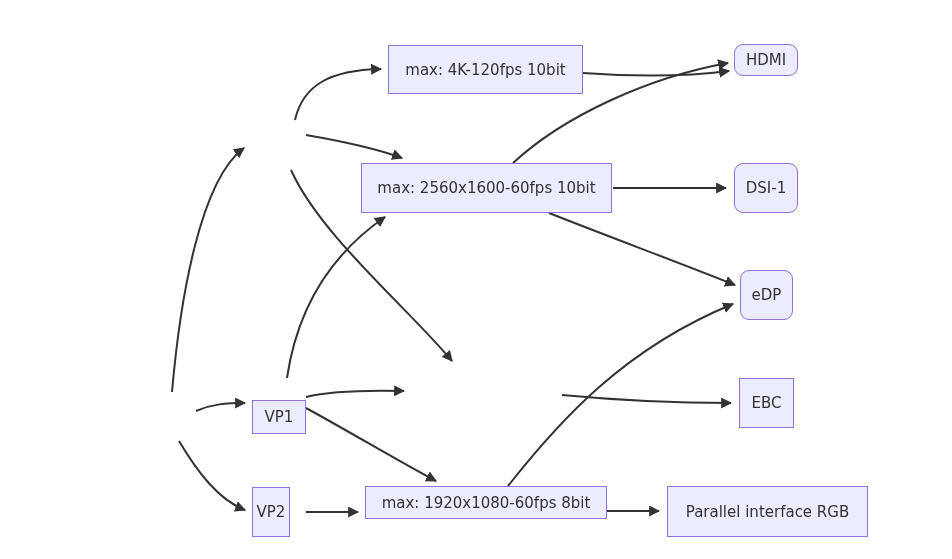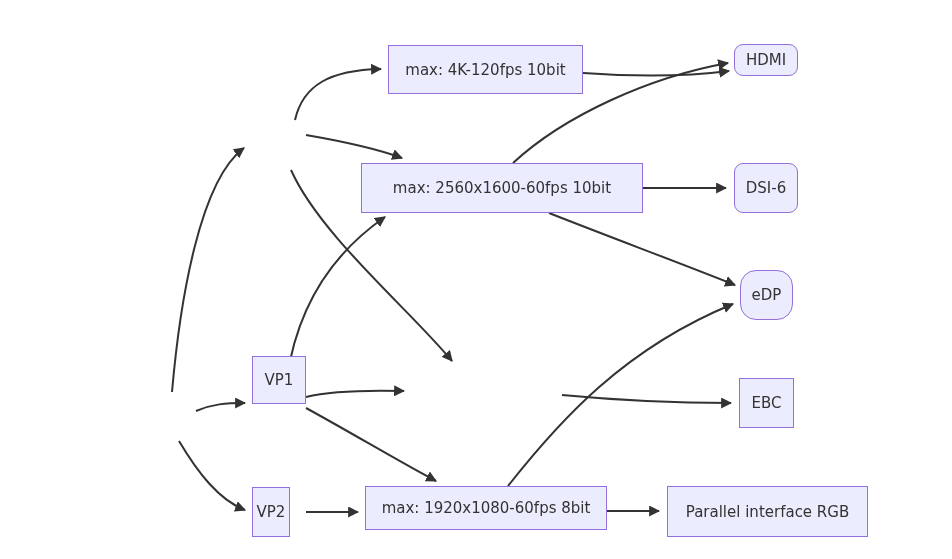--- a/index.html
+++ b/index.html
@@ -69,24 +69,24 @@
     <path class="edge" marker-end="url(#arrowhead)" d="M306,512 L358,512"></path>
     <path class="edge" marker-end="url(#arrowhead)" d="M583,73 C640,77 690,76 729,71"></path>
     <path class="edge" marker-end="url(#arrowhead)" d="M513,163 C565,115 650,77 728,63"></path>
     <path class="edge" marker-end="url(#arrowhead)" d="M613,188 L726,188"></path>
     <path class="edge" marker-end="url(#arrowhead)" d="M549,213 C615,239 680,263 735,285"></path>
     <path class="edge" marker-end="url(#arrowhead)" d="M562,395 C625,401 685,403 731,403"></path>
     <path class="edge" marker-end="url(#arrowhead)" d="M607,511 L659,511"></path>
     <path class="edge" marker-end="url(#arrowhead)" d="M508,486 C560,420 625,348 733,304"></path>
   </svg>
 
-  <div class="node" style="left:252px; top:356px; width:54px;  height:48px;">VP1</div>
+  <div class="node" style="left:252px; top:400px; width:54px;  height:34px;">VP1</div>
   <div class="node" style="left:252px; top:487px; width:38px;  height:50px;">VP2</div>
   <div class="node" style="left:388px; top:45px;  width:195px; height:49px;">max: 4K-120fps 10bit</div>
-  <div class="node" style="left:361px; top:163px; width:282px; height:50px;">max: 2560x1600-60fps 10bit</div>
-  <div class="node" style="left:365px; top:486px; width:242px; height:44px;">max: 1920x1080-60fps 8bit</div>
+  <div class="node" style="left:361px; top:163px; width:251px; height:50px;">max: 2560x1600-60fps 10bit</div>
+  <div class="node" style="left:365px; top:486px; width:242px; height:33px;">max: 1920x1080-60fps 8bit</div>
   <div class="node rounded" style="left:734px; top:44px;  width:64px;  height:32px;">HDMI</div>
-  <div class="node rounded" style="left:734px; top:163px; width:64px;  height:50px;">DSI-6</div>
-  <div class="node rounded" style="left:740px; top:270px; width:53px;  height:50px;border-radius:16px;">eDP</div>
+  <div class="node rounded" style="left:734px; top:163px; width:64px;  height:50px;">DSI-1</div>
+  <div class="node rounded" style="left:740px; top:270px; width:53px;  height:50px;">eDP</div>
   <div class="node" style="left:667px; top:486px; width:201px; height:51px;">Parallel interface RGB</div>
   <div class="node" style="left:739px; top:378px; width:55px;  height:50px;">EBC</div>
 
 </div>
 
 </body></html>

